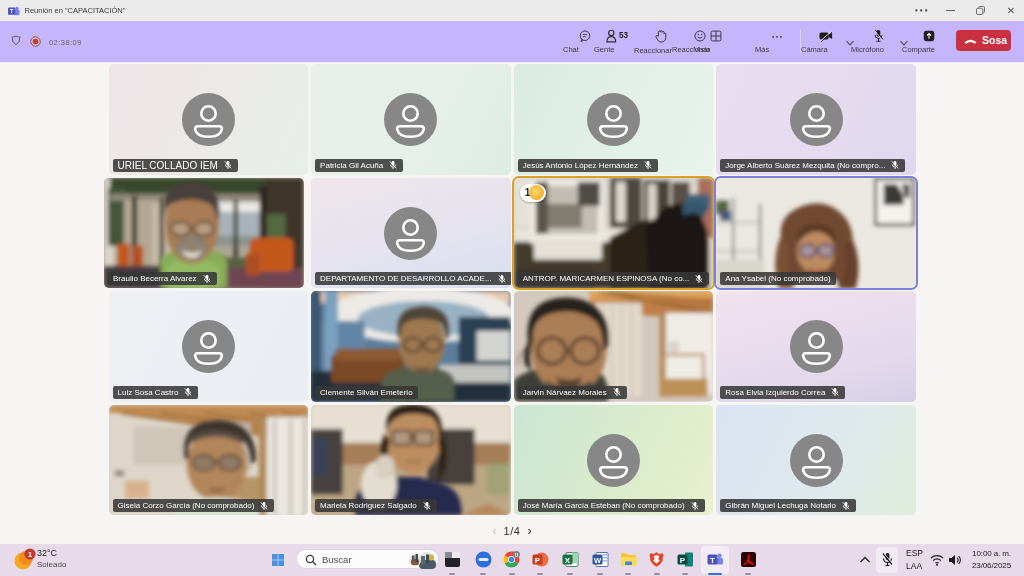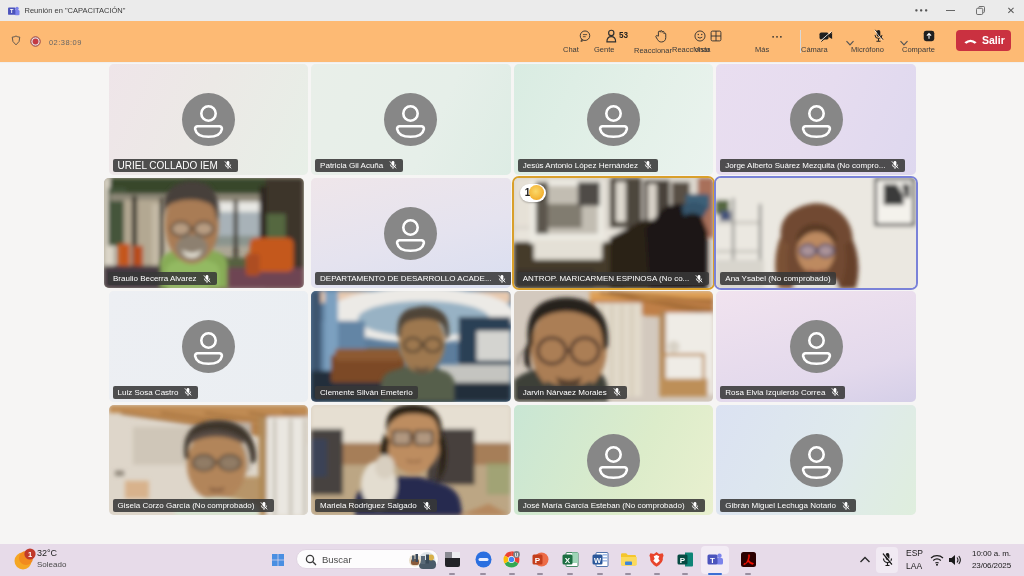--- a/index.html
+++ b/index.html
@@ -1,21 +1,21 @@
 <!DOCTYPE html>
 <html><head>
 <meta charset="utf-8">
 <style>
 * { margin:0; padding:0; box-sizing:border-box; }
 html,body { width:1024px; height:576px; overflow:hidden; font-family:"Liberation Sans", sans-serif; }
 #app { position:relative; width:1024px; height:576px; background:#f6f5f4; }
 #titlebar { position:absolute; left:0; top:0; width:1024px; height:21px; background:#ebebeb; }
 #tbtitle { position:absolute; left:24.5px; top:6px; font-size:7.5px; color:#3b3b3b; }
 .winctl { position:absolute; top:0; height:21px; width:30px; text-align:center; color:#555; font-size:10px; line-height:21px; }
-#toolbar { position:absolute; left:0; top:21px; width:1024px; height:42px; background:#fdba74; border-bottom:1px solid #f0efee; }
+#toolbar { position:absolute; left:0; top:21px; width:1024px; height:42px; background:#c4b5fd; border-bottom:1px solid #f0efee; }
 #timer { position:absolute; left:49px; top:16.5px; font-size:7.5px; color:#666; letter-spacing:0.45px; }
 .tbtn { position:absolute; top:8px; }
 .tbtn svg { display:block; margin:0 auto; }
 .tbtn .lbl { display:block; font-size:7.5px; color:#3c3c3c; margin-top:2px; white-space:nowrap; }
 .tile { position:absolute; width:199.6px; height:110.6px; border-radius:5px; overflow:hidden; background:#eee; }
 .scene { position:absolute; left:0; top:0; width:100%; height:100%; }
 .avatar { position:absolute; left:50%; top:50%; width:53px; height:53px; margin:-26.5px 0 0 -26.5px; border-radius:50%; background:#878787; }
 .nlabel { position:absolute; left:4px; bottom:3px; height:13px; background:rgba(56,56,56,0.88); border-radius:2px; color:#fff; line-height:13px; padding:0 5px; white-space:nowrap; display:flex; align-items:center; gap:5px; }
 #pager { position:absolute; left:0; top:523px; width:1024px; text-align:center; font-size:11px; color:#333; }
 #taskbar { position:absolute; left:0; top:544px; width:1024px; height:32px; background:#e7dbe9; }
@@ -142,21 +142,21 @@
         <svg width="14" height="14" viewBox="0 0 20 20">
           <rect x="2.5" y="2.5" width="15" height="15" rx="3.5" fill="#1f1f1f"></rect>
           <path d="M10 14 V7 M7 9.5 L10 6.5 l3 3" stroke="#fff" stroke-width="1.5" fill="none"></path>
         </svg>
         <span class="lbl">Comparte</span>
       </div>
       <div style="position:absolute;left:956px;top:9px;width:55px;height:21px;background:#ca3140;border-radius:4px;text-align:center">
     <svg width="15" height="7" viewBox="0 0 16 8" style="position:absolute;left:7px;top:7px">
           <path d="M1 6 q7-6 14 0 l-2.2 1.8 q-4.8-4-9.6 0z" fill="#fff"></path>
         </svg>
-    <span style="position:absolute;left:26px;top:4px;color:#fff;font-size:10.5px;font-weight:bold">Salir</span>
+    <span style="position:absolute;left:26px;top:4px;color:#fff;font-size:10.5px;font-weight:bold">Sosa</span>
       </div>
   </div>
   <div class="tile" style="left:108.5px;top:64.4px;">
       <div class="scene" style="background:linear-gradient(115deg,#efe5e9 0%,#ece9e6 45%,#e7efe7 100%)"></div>
       <div class="avatar"><svg width="53" height="53" viewBox="0 0 53 53">
           <g fill="none" stroke="#fff" stroke-width="2.6">
             <circle cx="26.5" cy="20.5" r="7.2"></circle>
             <path d="M15.6 33.2 h21.8 a2.5 2.5 0 0 1 2.45 3 c-0.95 4.9-5.5 7.6-13.35 7.6 s-12.4-2.7-13.35-7.6 a2.5 2.5 0 0 1 2.45-3 z"></path>
           </g>
         </svg></div>
@@ -631,20 +631,21 @@
         </svg></div>
       <div class="nlabel" style="font-size:8px">Gibrán Miguel Lechuga Notario<svg class="mic" width="10" height="10" viewBox="0 0 12 12">
           <g fill="none" stroke="#fff" stroke-width="1.1">
             <rect x="4.4" y="1.2" width="3.2" height="5.6" rx="1.6" fill="#fff" stroke="none"></rect>
             <path d="M2.9 5.5a3.1 3.1 0 0 0 6.2 0"></path>
             <path d="M6 8.7v2"></path>
           </g>
           <path d="M2.2 1.6 9.8 10" stroke="#fff" stroke-width="1.1"></path>
         </svg></div>
     </div>
+  <div id="pager"><span style="color:#c4c4c4;font-size:13px;">‹</span><span style="letter-spacing:0.5px;position:relative;top:-0.5px;">&nbsp; 1/4 &nbsp;</span><span style="color:#3a3a3a;font-size:13px;">›</span></div>
   <div id="taskbar">
   <svg style="position:absolute;left:11px;top:3px" width="26" height="26" viewBox="0 0 26 26">
 <circle cx="12" cy="14" r="8.5" fill="#f5a623"></circle>
         <circle cx="15" cy="11" r="7" fill="#f28a1e"></circle>
 <circle cx="19" cy="7" r="5.6" fill="#c0392b"></circle>
         <text x="19" y="9.6" font-size="7.5" fill="#fff" text-anchor="middle" font-weight="bold">1</text>
       </svg>
 <div style="position:absolute;left:37px;top:4px;font-size:9px;color:#1f1f1f">32°C</div>
 <div style="position:absolute;left:37px;top:16px;font-size:8px;color:#4a4a4a">Soleado</div>
 <svg style="position:absolute;left:272px;top:10px" width="12" height="12" viewBox="0 0 14 14">

